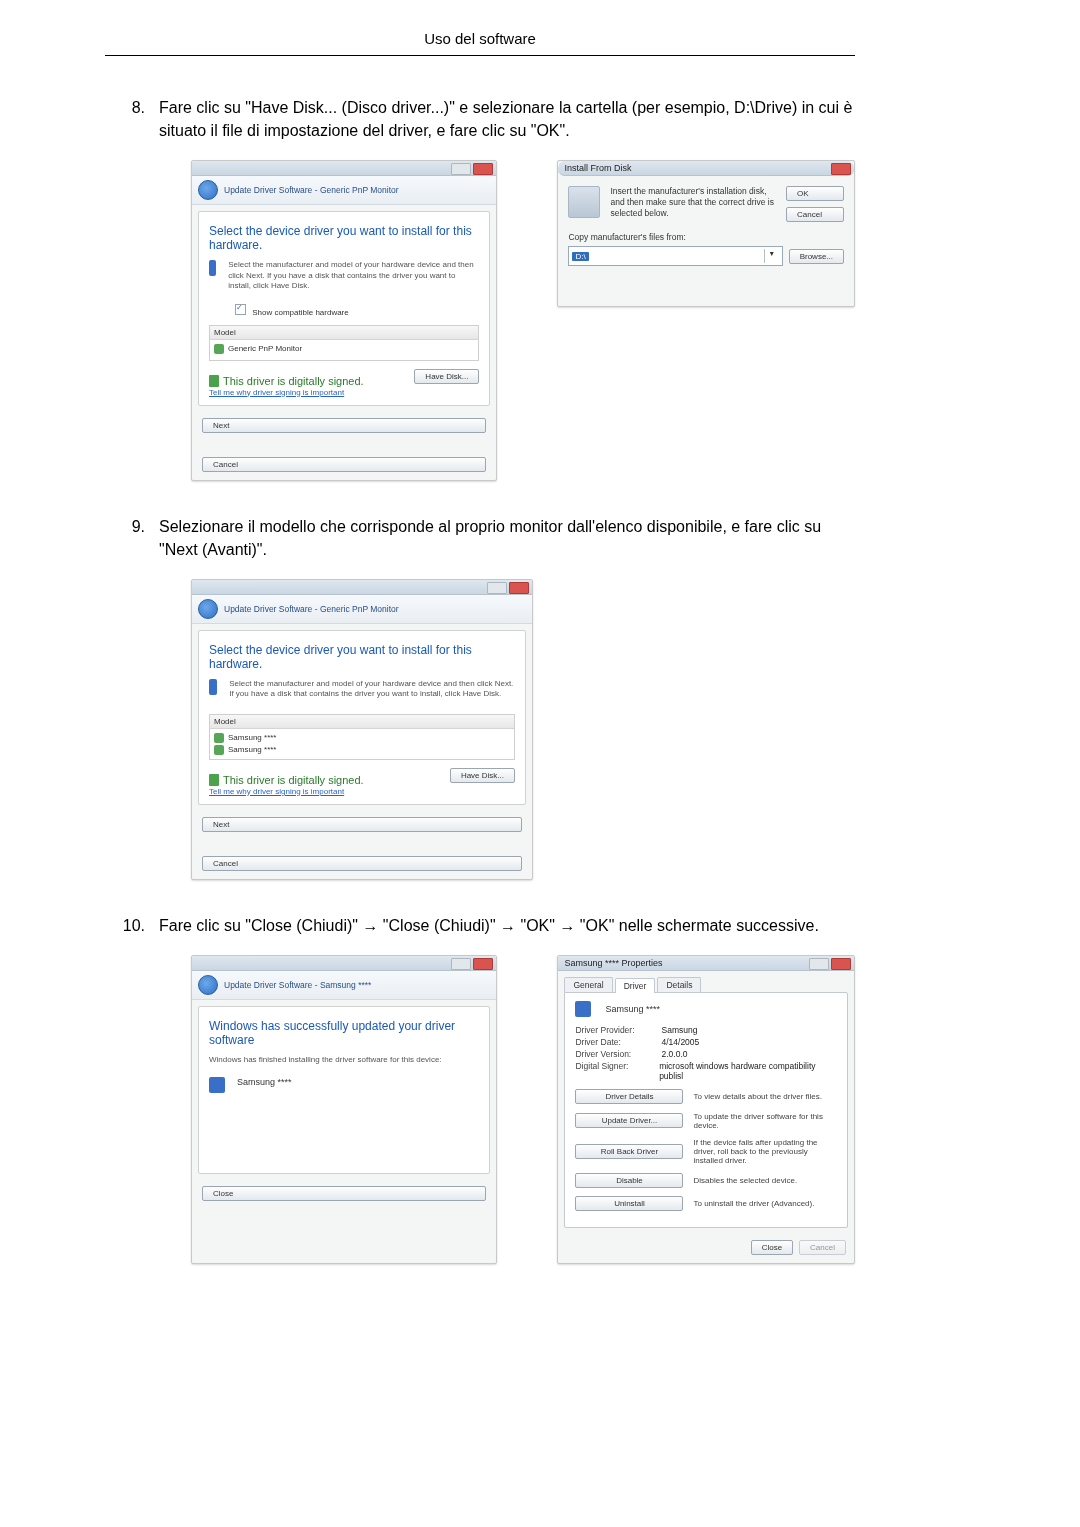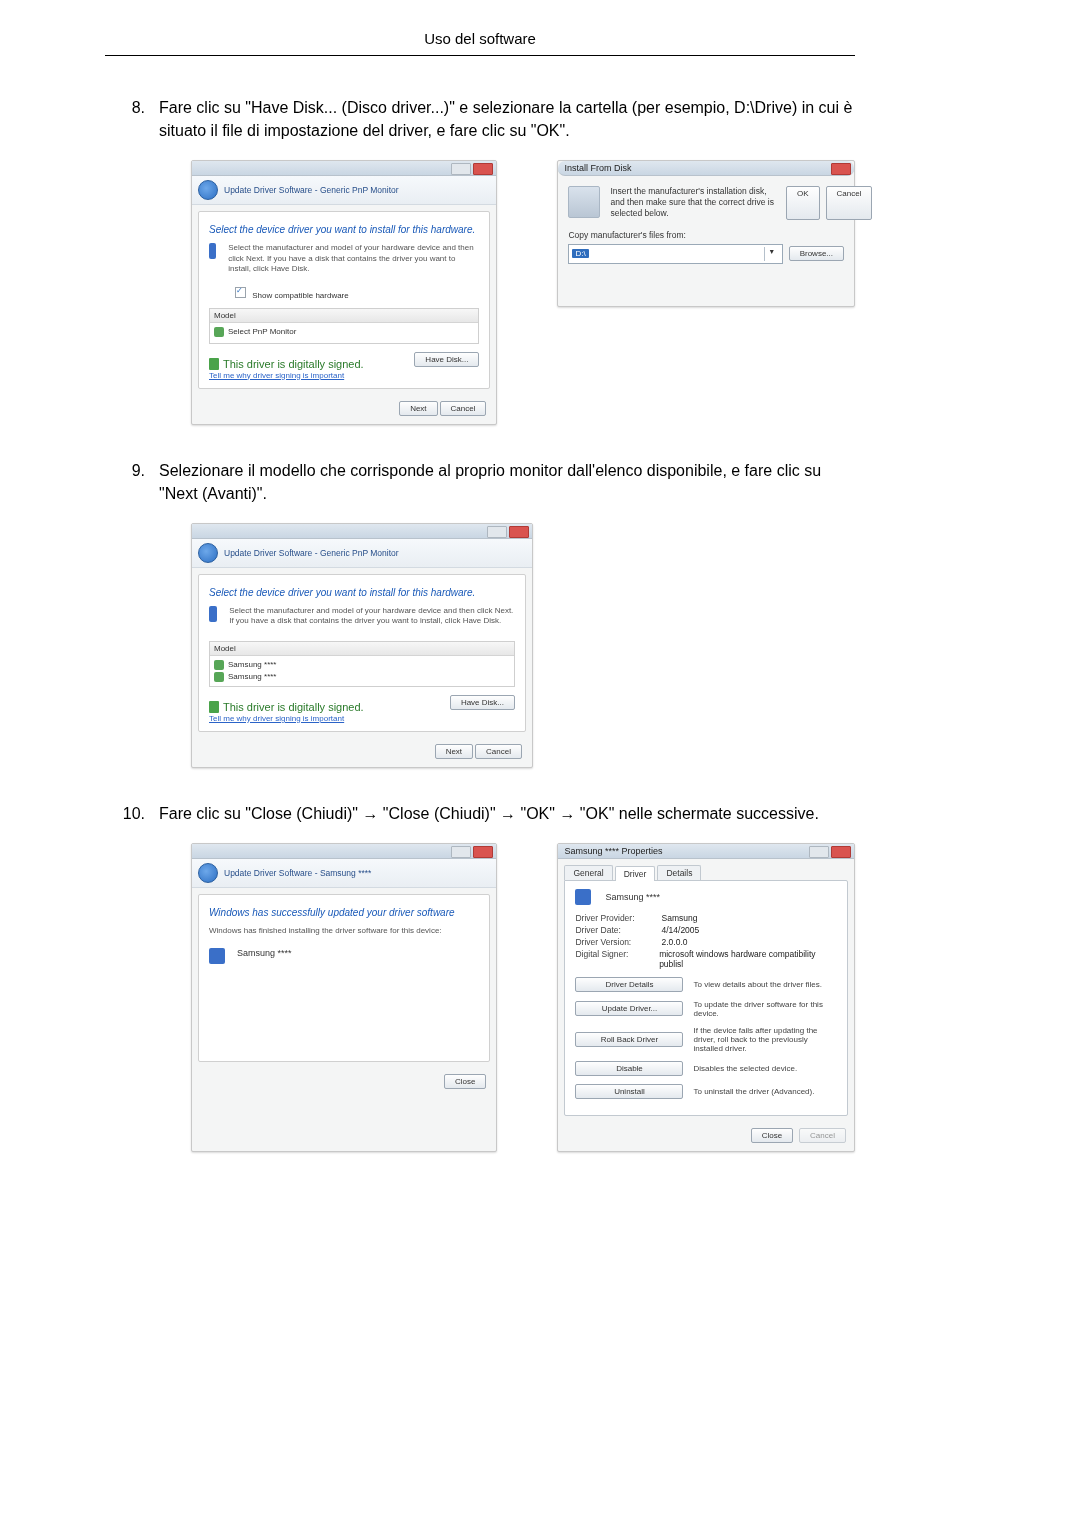--- a/index.html
+++ b/index.html
@@ -81,23 +81,22 @@
   .dialog .titlebar .winbtns span.min { background:#e2e7ec; border-color:#aeb7c0; }
   .dialog .inner {
     background: #fff;
     margin: 6px;
     border: 1px solid #d0d0d0;
     padding: 8px 10px;
     border-radius: 2px;
   }
   .dialog .blue-heading {
     color: #1959b8;
-    font-size: 10px;
+    font-size: 12px;
     margin: 4px 0 8px 0;
-    font-style: italic;
   }
   .dialog .sub {
     color: #555;
     font-size: 8px;
     line-height: 1.3;
   }
   .dialog .small-icon {
     display: inline-block;
     width: 16px; height: 16px;
     background: #3a6fc8;
@@ -149,22 +148,23 @@
     display: inline-block;
     font-size: 8px;
     padding: 2px 10px;
     border: 1px solid #9ba6b2;
     border-radius: 2px;
     background: linear-gradient(#fefefe,#e4e9ee);
   }
   .dialog .footer {
     display: flex;
     justify-content: flex-end;
-    gap: 2px;
+    gap: 24px;
     padding: 6px 10px 8px 10px;
+    flex-direction: column;
   }
   .dialog .crumb {
     display: flex; align-items: center; gap: 6px;
     padding: 4px 6px;
     background: linear-gradient(#f6f9fc,#e9eef3);
     border-bottom: 1px solid #d3dae1;
     font-size: 8.5px;
     color: #284f8a;
   }
   .dialog .crumb .back {
@@ -204,21 +204,21 @@
     gap: 10px;
   }
   .ifd .disk-icon {
     width: 30px; height: 30px;
     background: linear-gradient(#d9e2ec,#b9c6d4);
     border: 1px solid #a9b6c4;
     border-radius: 2px;
   }
   .ifd .msg { font-size: 8.5px; color:#333; line-height:1.3; flex:1; }
   .ifd .right-btns {
-    display: flex; flex-direction: row; gap: 6px;
+    display: flex; flex-direction: column; gap: 6px;
     width: 58px;
   }
   .ifd .lower {
     padding: 6px 10px 10px 10px;
   }
   .ifd .field-row {
     display: flex; align-items: center; gap: 6px;
     margin-top: 4px;
   }
   .ifd .sel {
@@ -341,21 +341,21 @@
           <span class="sub">Select the manufacturer and model of your hardware device and then click Next. If you have a disk that contains the driver you want to install, click Have Disk.</span>
         </div>
         <div style="margin-top:12px;font-size:8px;margin-left:26px;">
           <span class="checkbox"></span>
           <span>Show compatible hardware</span>
         </div>
         <div class="list-box">
           <div class="hd">Model</div>
           <div class="list-item">
             <span class="ico"></span>
-            <span>Select PnP Monitor</span>
+            <span>Generic PnP Monitor</span>
           </div>
         </div>
         <div style="display:flex;justify-content:space-between;align-items:flex-start;">
           <div>
             <div class="signed">
               <span class="shield"></span>
               <span>This driver is digitally signed.</span>
             </div>
             <span class="link">Tell me why driver signing is important</span>
           </div>

